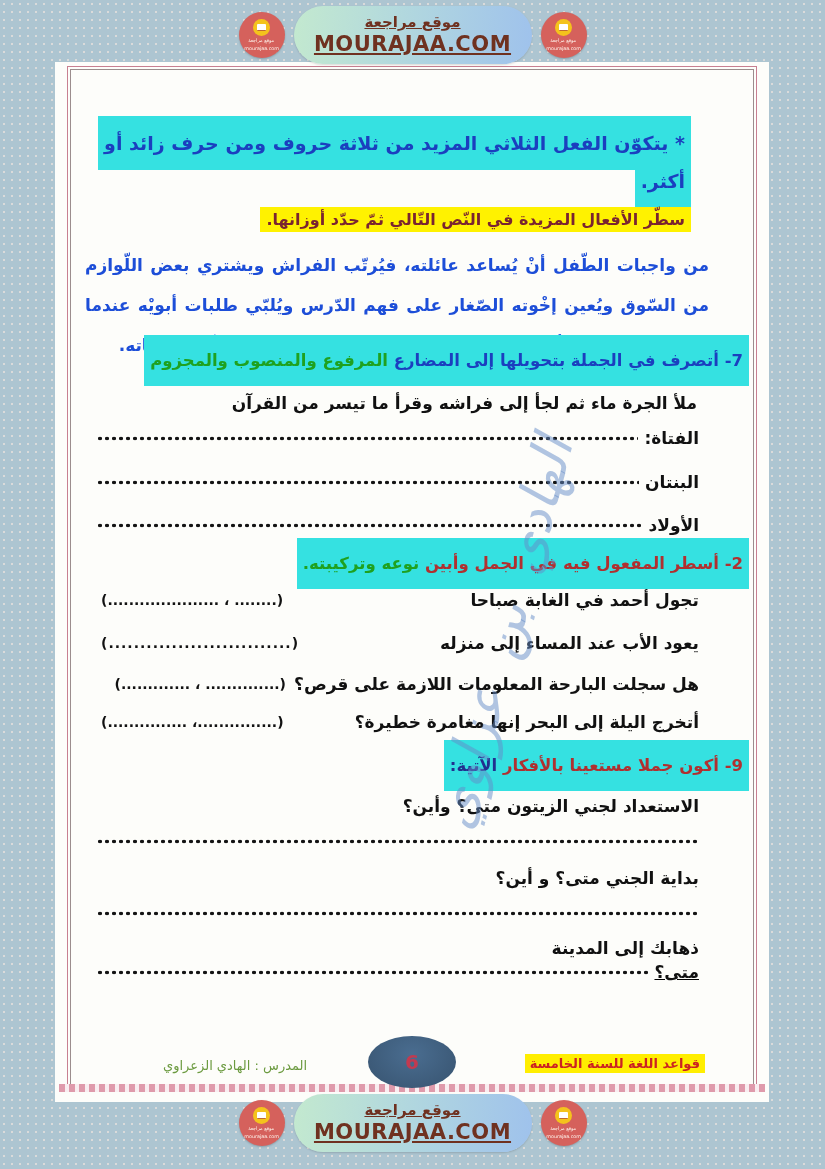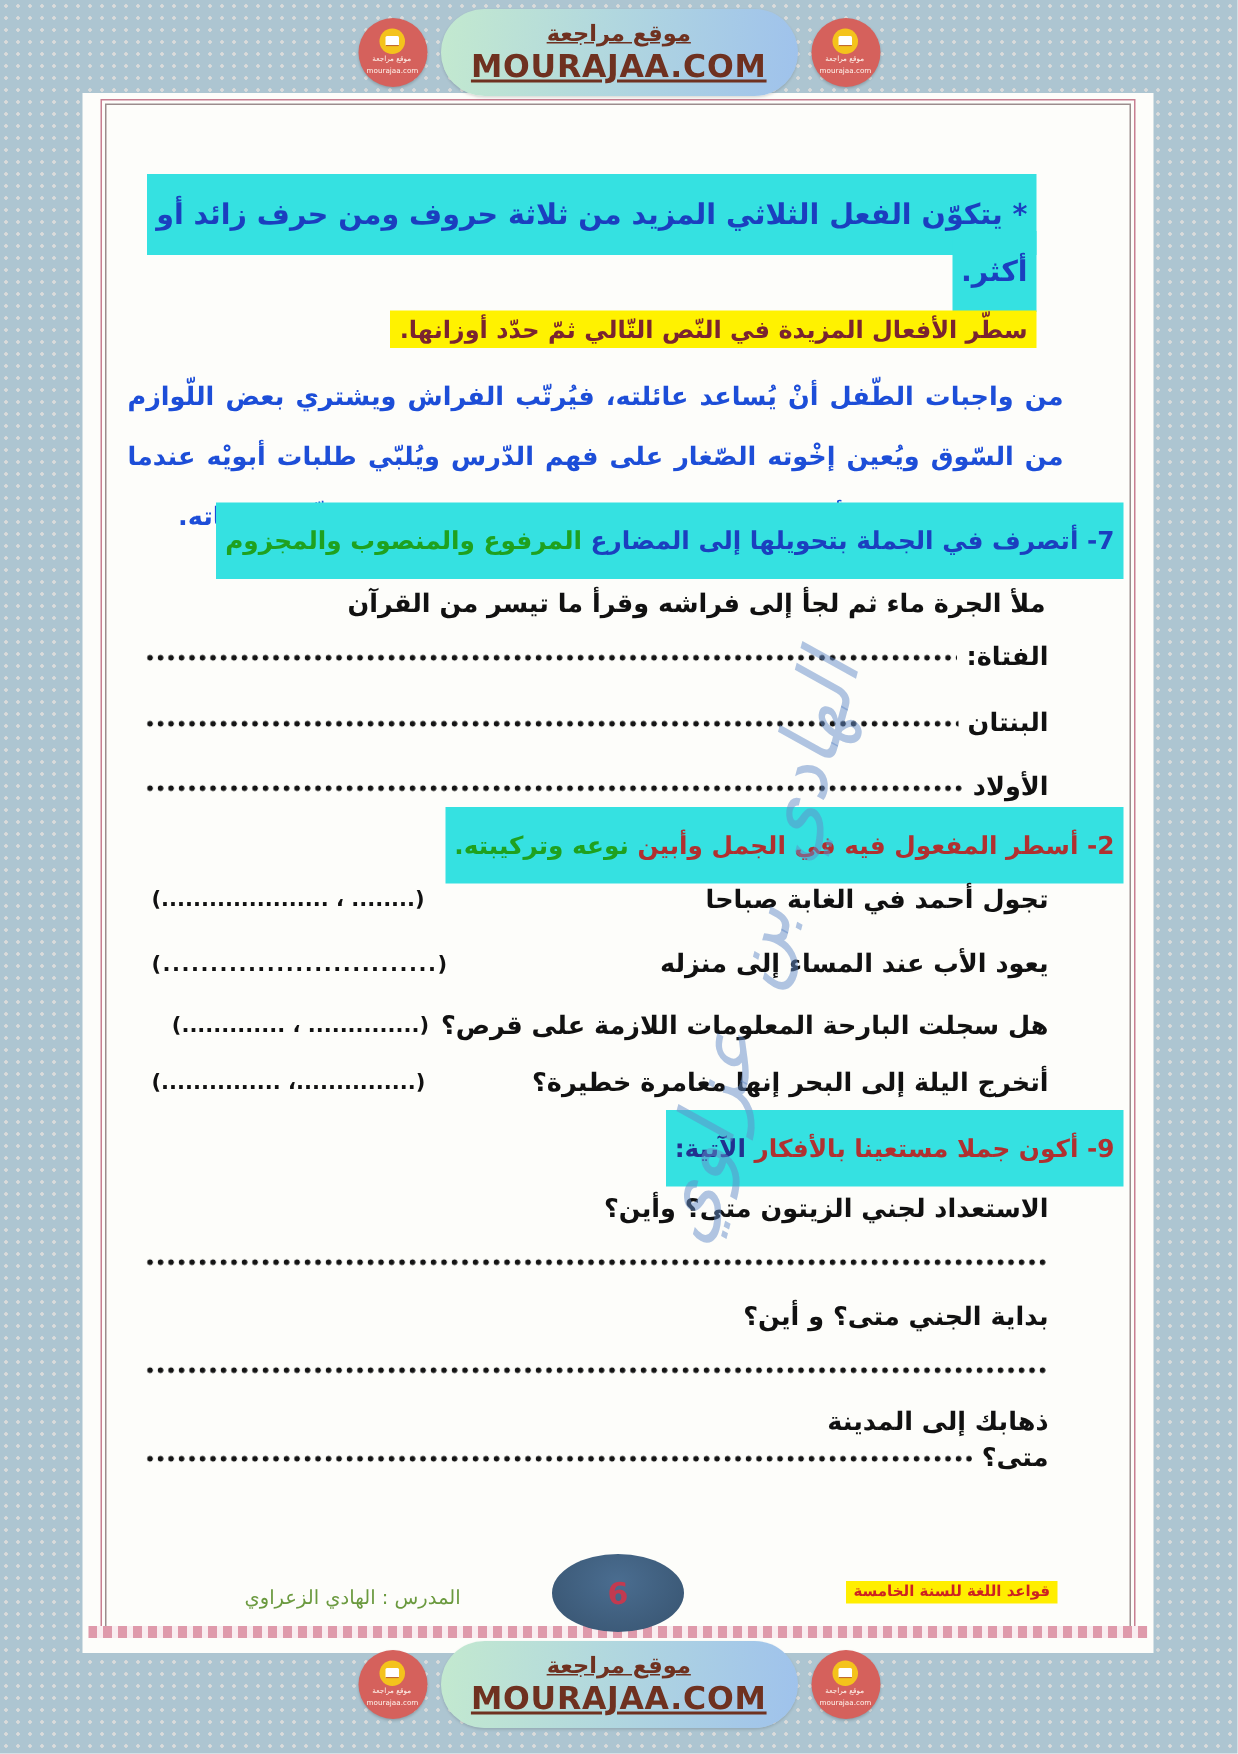--- a/index.html
+++ b/index.html
@@ -53,24 +53,24 @@
   .q8-row{position:absolute;right:70px;left:46px;display:flex;justify-content:space-between;align-items:center;
     font-size:17px;font-weight:bold;color:#111;}
   .q8-row .ans{font-size:14px;letter-spacing:1px;font-weight:bold;white-space:nowrap;}
   .q8-1{top:528px;} .q8-2{top:571px;} .q8-3{top:612px;justify-content:flex-start;gap:8px;} .q8-4{top:650px;}
   .q9-prompt{position:absolute;right:70px;font-size:17px;font-weight:bold;color:#111;white-space:nowrap;}
   .p1{top:734px;} .p2{top:806px;} .p3{top:876px;}
   .dotline{position:absolute;right:70px;left:42px;height:7px;
     background-image:radial-gradient(circle at 3px 3.5px,#141414 1.7px,transparent 2.1px);
     background-size:7px 7px;background-repeat:repeat-x;}
   .dl1{top:776px;} .dl2{top:848px;}
-  .q9-last{position:absolute;top:900px;right:70px;left:42px;display:flex;align-items:flex-end;}
+  .q9-last{position:absolute;top:900px;right:70px;left:42px;display:flex;align-items:flex-end;text-decoration:underline;}
   
   .teacher{position:absolute;top:996px;left:108px;font-size:13px;font-weight:normal;color:#6b9a3f;direction:rtl;white-space:nowrap;}
-  .subject{position:absolute;top:992px;right:64px;font-size:10px;font-weight:bold;color:#cc2222;background:#ffee00;padding:2px 5px;white-space:nowrap;}
+  .subject{position:absolute;top:992px;right:64px;font-size:13px;font-weight:bold;color:#cc2222;background:#ffee00;padding:2px 5px;white-space:nowrap;}
   .page-badge{position:absolute;top:974px;left:50%;transform:translateX(-50%);width:88px;height:52px;
     background:radial-gradient(ellipse at 50% 35%,#4a6d90,#37536f);border-radius:50%;
     display:flex;align-items:center;justify-content:center;}
   .page-num{color:#c23a50;font-size:20px;font-weight:bold;}
   
   .watermark{position:absolute;top:368px;right:244px;transform-origin:right top;transform:rotate(-75deg);
     font-size:54px;font-style:italic;color:rgba(100,140,200,0.5);direction:rtl;text-align:right;
     white-space:nowrap;pointer-events:none;z-index:4;word-spacing:14px;}
 </style>
 </head>

